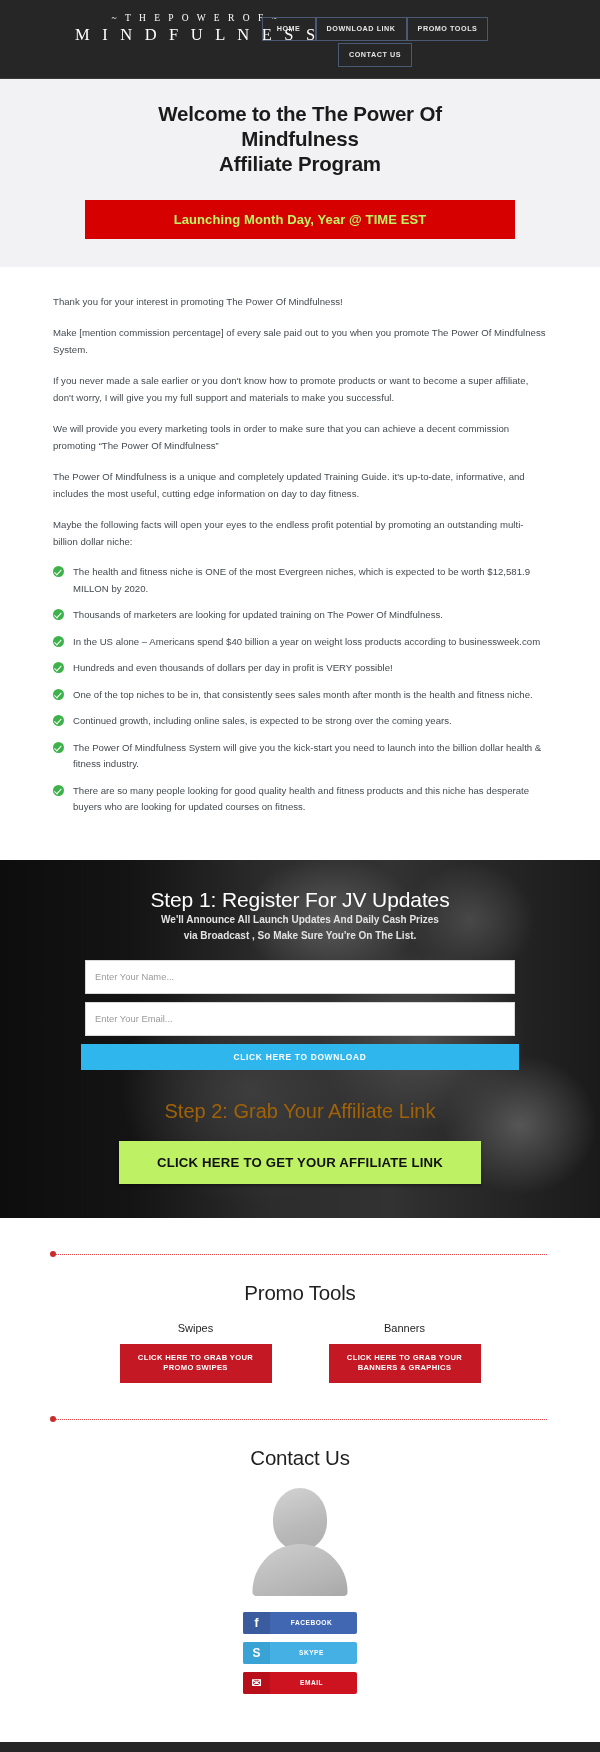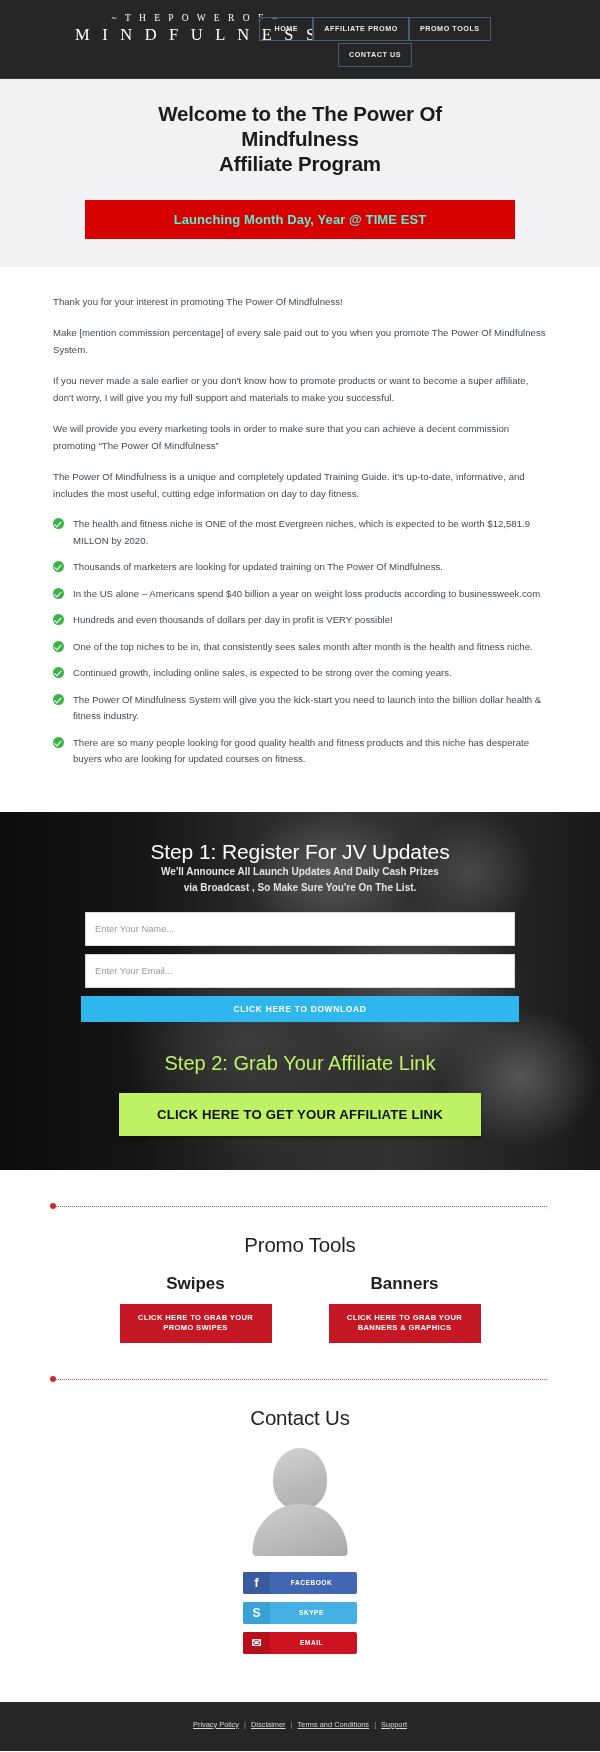--- a/index.html
+++ b/index.html
@@ -77,21 +77,21 @@
   }
   .hero-title {
     font-size: 20.5px;
     font-weight: bold;
     color: #1b1b1b;
     line-height: 25px;
     letter-spacing: -0.2px;
   }
   .hero-banner {
     background: #d60000;
-    color: #5eead4;
+    color: #bef264;
     width: 430px;
     margin: 24px auto 0 auto;
     padding: 12px 0;
     font-size: 13px;
     font-weight: bold;
     letter-spacing: 0.1px;
   }
 
   
   .content {
@@ -194,21 +194,21 @@
     color: #ffffff;
     border: none;
     padding: 8px 0;
     font-size: 8.4px;
     font-weight: 700;
     letter-spacing: 0.7px;
     cursor: pointer;
     font-family: "Liberation Sans", sans-serif;
   }
   .step2-title {
-    color: #bef264;
+    color: #a16207;
     font-size: 20px;
     text-align: center;
     font-weight: 400;
     margin-top: 30px;
   }
   .btn-affiliate {
     display: block;
     width: 362px;
     margin: 18px auto 0 auto;
     background: #bef264;
@@ -253,23 +253,23 @@
     letter-spacing: -0.2px;
   }
   .promo-cols {
     display: flex;
     justify-content: center;
     gap: 57px;
     margin-top: 17px;
   }
   .promo-col { width: 152px; }
   .promo-col-title {
-    font-size: 17px;
+    font-size: 11px;
     color: #1f1f1f;
-    font-weight: 700;
+    font-weight: 400;
     margin-bottom: 10px;
   }
   .btn-red {
     display: block;
     width: 152px;
     background: #c41824;
     color: #ffffff;
     border: none;
     padding: 9px 4px;
     font-size: 7.6px;
@@ -371,21 +371,21 @@
 </head>
 <body>
 
 <div class="site-header">
   <div class="brand">
     <div class="brand-top">~ T H E   P O W E R   O F ~</div>
     <div class="brand-main">M I N D F U L N E S S</div>
   </div>
   <div class="nav">
     <div class="nav-item">HOME</div>
-    <div class="nav-item">AFFILIATE PROMO</div>
+    <div class="nav-item">DOWNLOAD LINK</div>
     <div class="nav-item">PROMO TOOLS</div>
     <div class="nav-row2">
       <div class="nav-item">CONTACT US</div>
     </div>
   </div>
 </div>
 
 <div class="hero">
   <div class="hero-title">
     <div>Welcome to the The Power Of</div>
@@ -394,20 +394,21 @@
   </div>
   <div class="hero-banner">Launching Month Day, Year @ TIME EST</div>
 </div>
 
 <div class="content">
   <p>Thank you for your interest in promoting The Power Of Mindfulness!</p>
   <p>Make [mention commission percentage] of every sale paid out to you when you promote The Power Of Mindfulness System.</p>
   <p>If you never made a sale earlier or you don't know how to promote products or want to become a super affiliate, don't worry, I will give you my full support and materials to make you successful.</p>
   <p>We will provide you every marketing tools in order to make sure that you can achieve a decent commission promoting “The Power Of Mindfulness”</p>
   <p>The Power Of Mindfulness is a unique and completely updated Training Guide. it's up-to-date, informative, and includes the most useful, cutting edge information on day to day fitness.</p>
+  <p>Maybe the following facts will open your eyes to the endless profit potential by promoting an outstanding multi-billion dollar niche:</p>
 
   <ul class="facts">
     <li class="fact">
       <span class="check-icon"></span>
       <span class="fact-text">The health and fitness niche is ONE of the most Evergreen niches, which is expected to be worth $12,581.9 MILLON by 2020.</span>
     </li>
     <li class="fact">
       <span class="check-icon"></span>
       <span class="fact-text">Thousands of marketers are looking for updated training on The Power Of Mindfulness.</span>
     </li>

